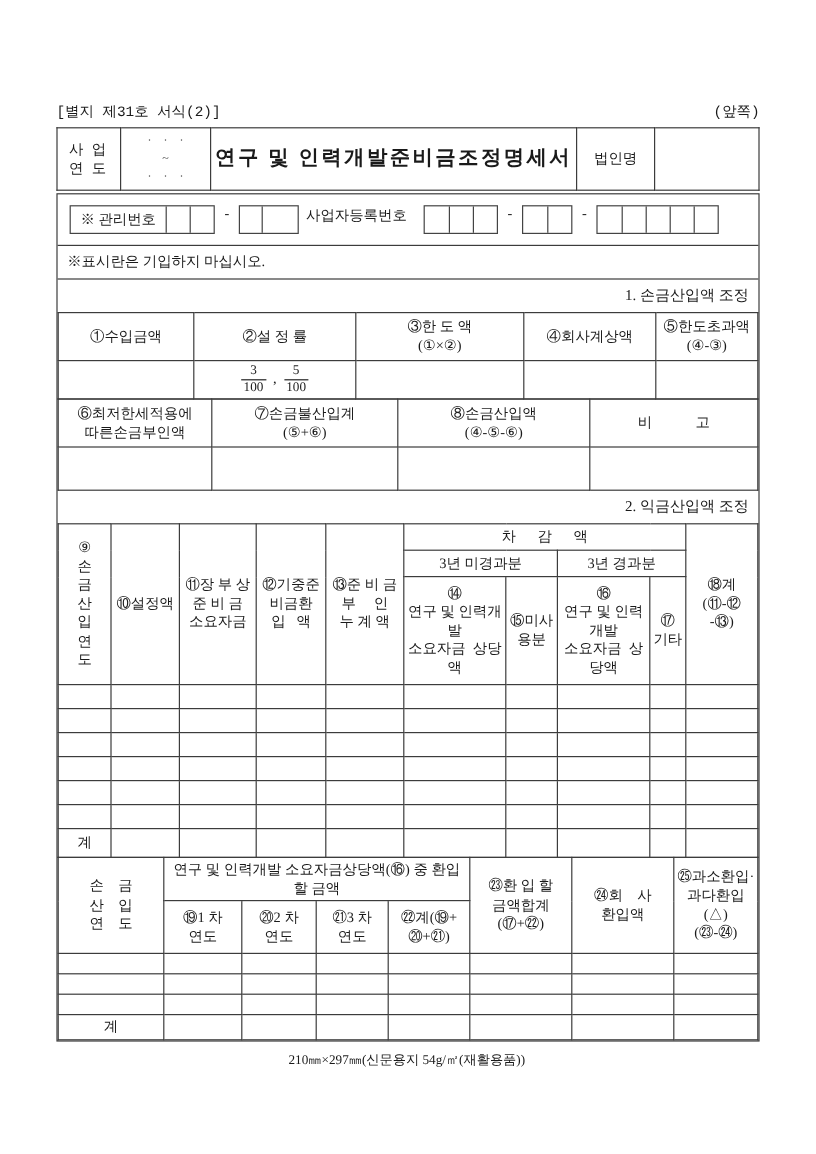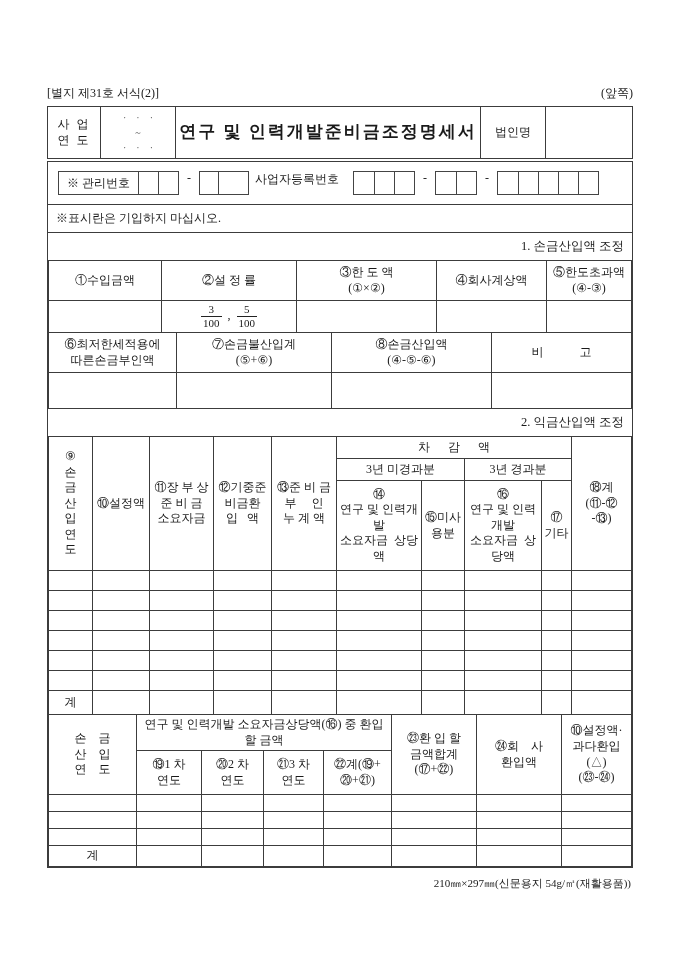--- a/index.html
+++ b/index.html
@@ -3,21 +3,21 @@
 <meta charset="utf-8">
 <style>
   * { margin:0; padding:0; box-sizing:border-box; }
   html,body { background:#e8e8e8; }
   .page {
     width:680px; height:962px; background:#ffffff; position:relative;
     font-family:"Liberation Serif","DejaVu Serif",serif;
     color:#1a1a1a; margin:0 auto; padding:85px 47px 0 47px;
   }
   .pw { white-space:pre-wrap; }
-  .topline { display:flex; justify-content:space-between; font-size:12px; margin-bottom:4px; }
+  .topline { display:flex; justify-content:space-between; font-size:12px; margin-bottom:4px;font-family:Liberation Mono, monospace; }
   table { border-collapse:collapse; width:100%; table-layout:fixed; }
   th,td { border:1px solid #3c3c3c; font-size:12px; font-weight:400;
           text-align:center; vertical-align:middle; padding:2px; line-height:1.3; }
   
   .title-table td { height:52px; }
   .tt-year { font-size:12px; letter-spacing:2px; }
   .tt-dates { font-size:10px; color:#555; line-height:1.5; }
   .tt-main { font-size:17px; font-weight:700; letter-spacing:2px; }
   .tt-corp { font-size:12px;margin-left:16px; }
   
@@ -43,21 +43,21 @@
   .s2 th.vhead { font-size:12px; line-height:1.3; }
   .s2 tr.hr1 th { height:22px; }
   .s2 tr.hr2 th { height:22px;margin-top:32px; }
   .s2 tr.hr3 th { height:90px; }
   .s2 td.fill { height:20px; }
   .s2 td.trow { height:24px; }
   .s3 tr.hr1 th { height:22px;font-family:Liberation Serif, serif; }
   .s3 tr.hr2 th { height:44px; }
   .s3 td.fill { height:17px; }
   .s3 td.trow { height:19px; }
-  .footer { text-align:right; font-size:11px; margin-top:8px; padding-right:2px; }
+  .footer { text-align:center; font-size:11px; margin-top:8px; padding-right:2px; }
 </style>
 </head>
 <body>
 
 <div class="page">
 
   <div class="topline">
     <span>[별지 제31호 서식(2)]</span>
     <span>(앞쪽)</span>
   </div>
@@ -345,21 +345,21 @@
           <tr class="hr1">
         <th rowspan="2" class="pw">손    금
 산    입
 연    도</th>
         <th colspan="4" class="pw">연구 및 인력개발 소요자금상당액(⑯) 중 환입할 금액</th>
         <th rowspan="2" class="pw">㉓환 입 할
 금액합계
 (⑰+㉒)</th>
         <th rowspan="2" class="pw">㉔회    사
 환입액</th>
-        <th rowspan="2" class="pw">⑩설정액·
+        <th rowspan="2" class="pw">㉕과소환입·
 과다환입(△)
 (㉓-㉔)</th>
       </tr>
       <tr class="hr2">
         <th class="pw">⑲1 차
 연도</th>
         <th class="pw">⑳2 차
 연도</th>
         <th class="pw">㉑3 차
 연도</th>

